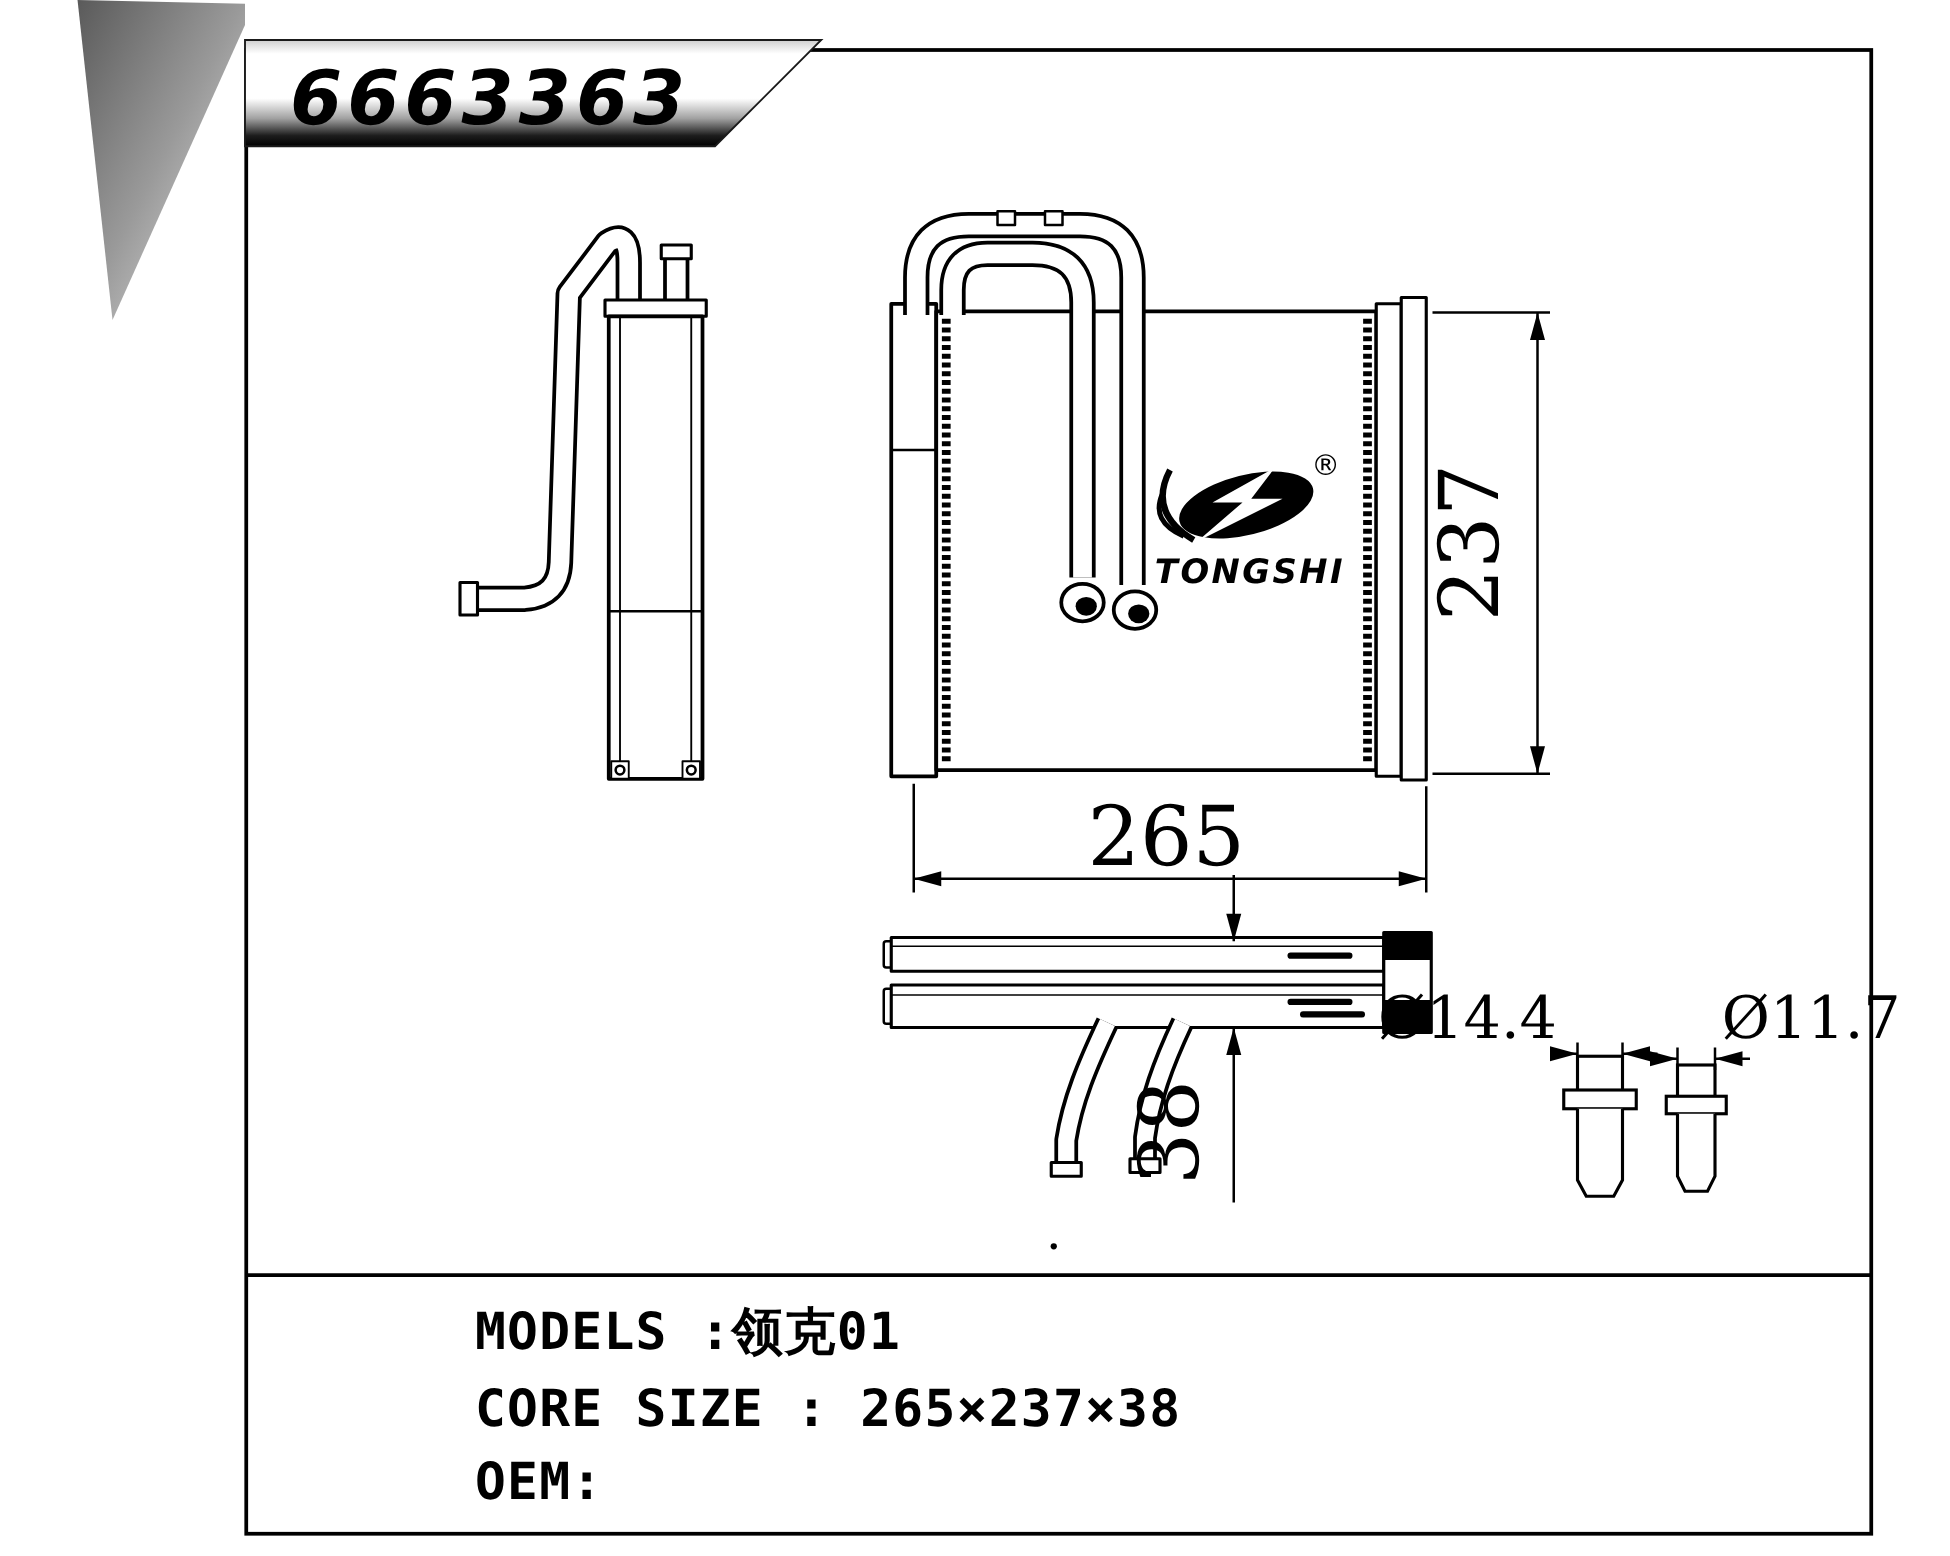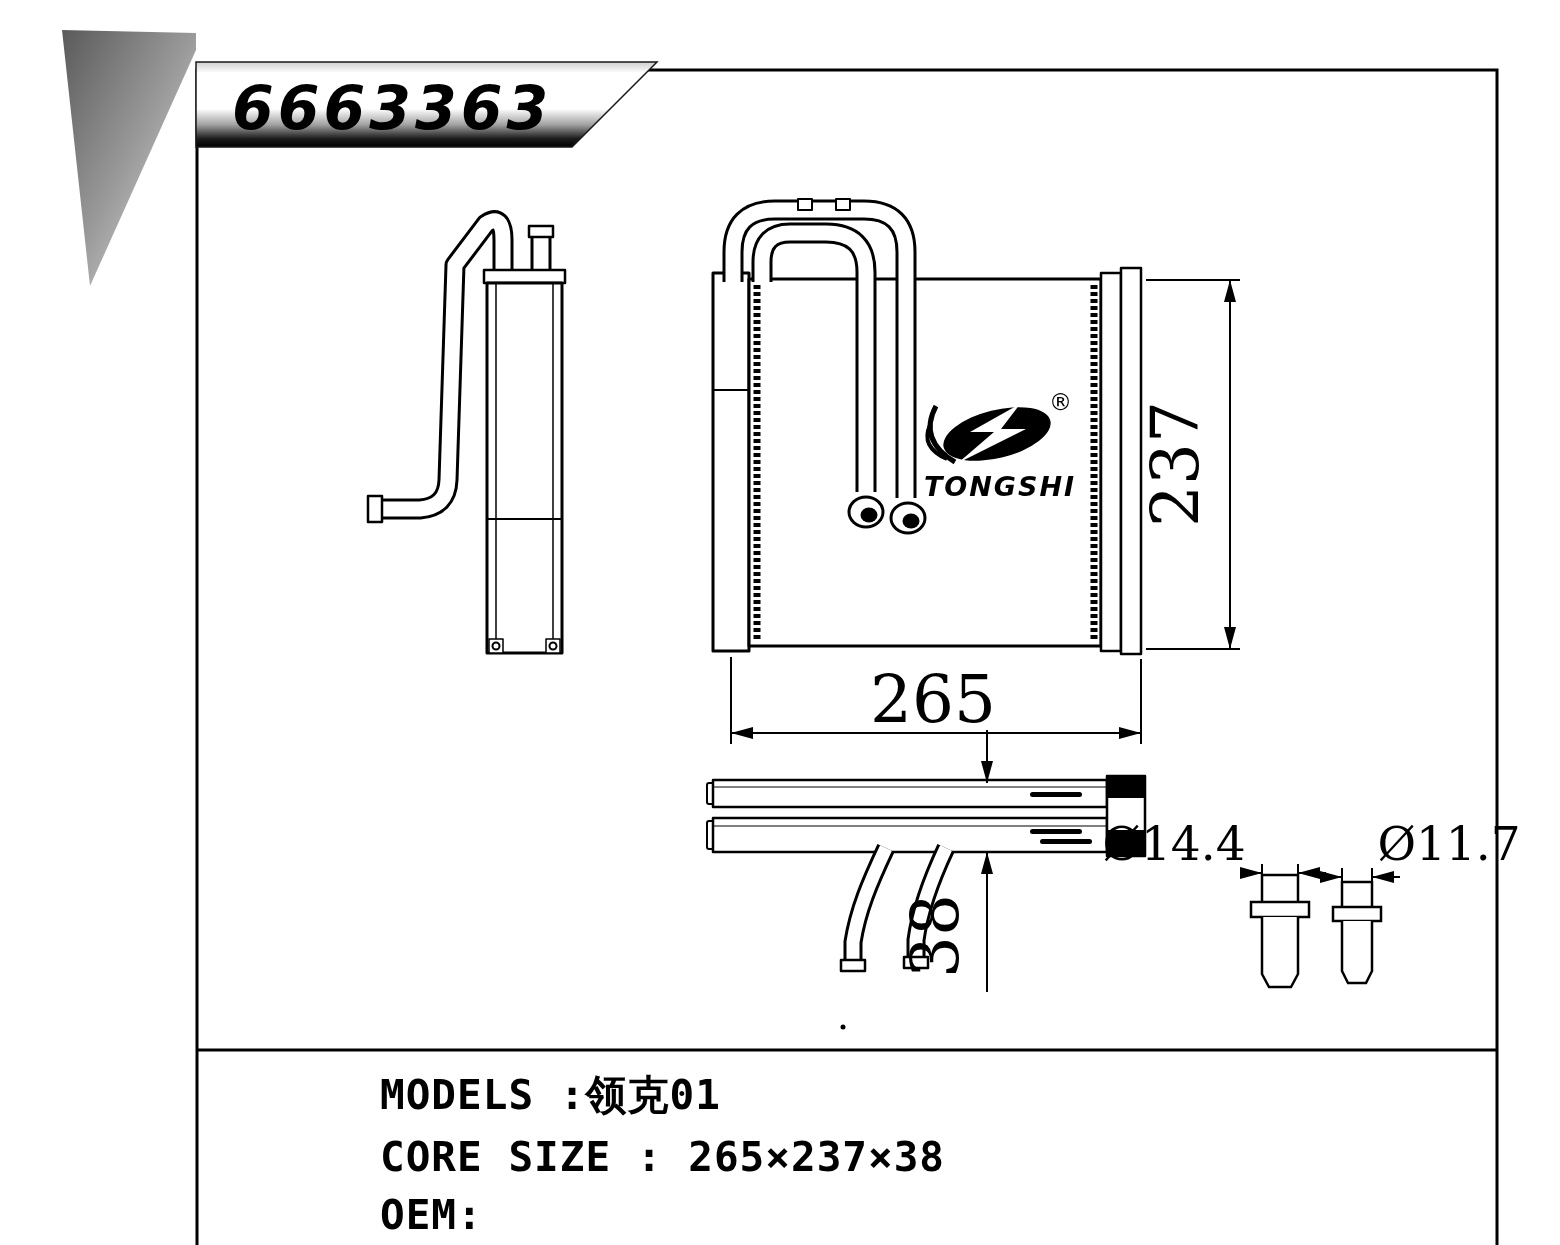--- a/index.html
+++ b/index.html
@@ -1,17 +1,17 @@
 <!DOCTYPE html>
 <html><head>
 <meta charset="utf-8">
 <style>
   html,body{margin:0;padding:0;background:#fff;}
   body{width:1560px;height:1245px;position:relative;font-family:"DejaVu Sans",sans-serif;}
-  .stage{position:absolute;inset:0;margin-top:30px;}
+  .stage{position:absolute;inset:0;}
   svg{display:block;position:absolute;left:0;top:0;}
   text{fill:#000;}
   .dim-num{font-family:"DejaVu Serif","Liberation Serif",serif;font-size:66px;}
   .dim-dia{font-family:"DejaVu Serif","Liberation Serif",serif;font-size:47px;}
   .info-line{font-family:"DejaVu Sans Mono","Liberation Mono",monospace;font-weight:bold;font-size:41px;letter-spacing:1px;}
   .banner-num{font-family:"DejaVu Sans","Liberation Sans",sans-serif;font-weight:bold;font-style:italic;font-size:60px;letter-spacing:4px;}
   .logo-brand{font-family:"DejaVu Sans","Liberation Sans",sans-serif;font-weight:bold;font-style:italic;font-size:27px;letter-spacing:2px;}
   .logo-reg{font-family:"DejaVu Sans","Liberation Sans",sans-serif;font-size:23px;}
 </style>
 </head>

